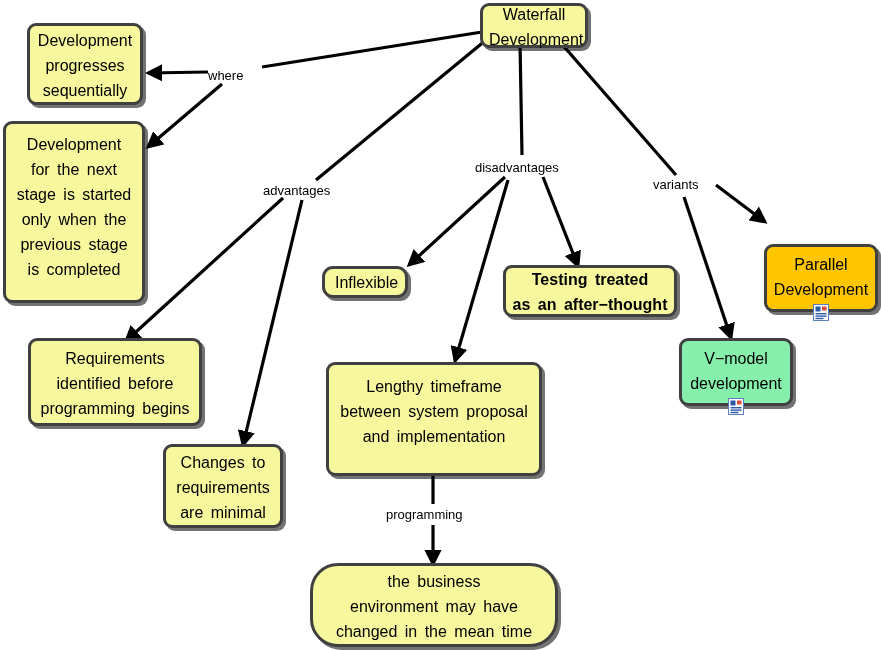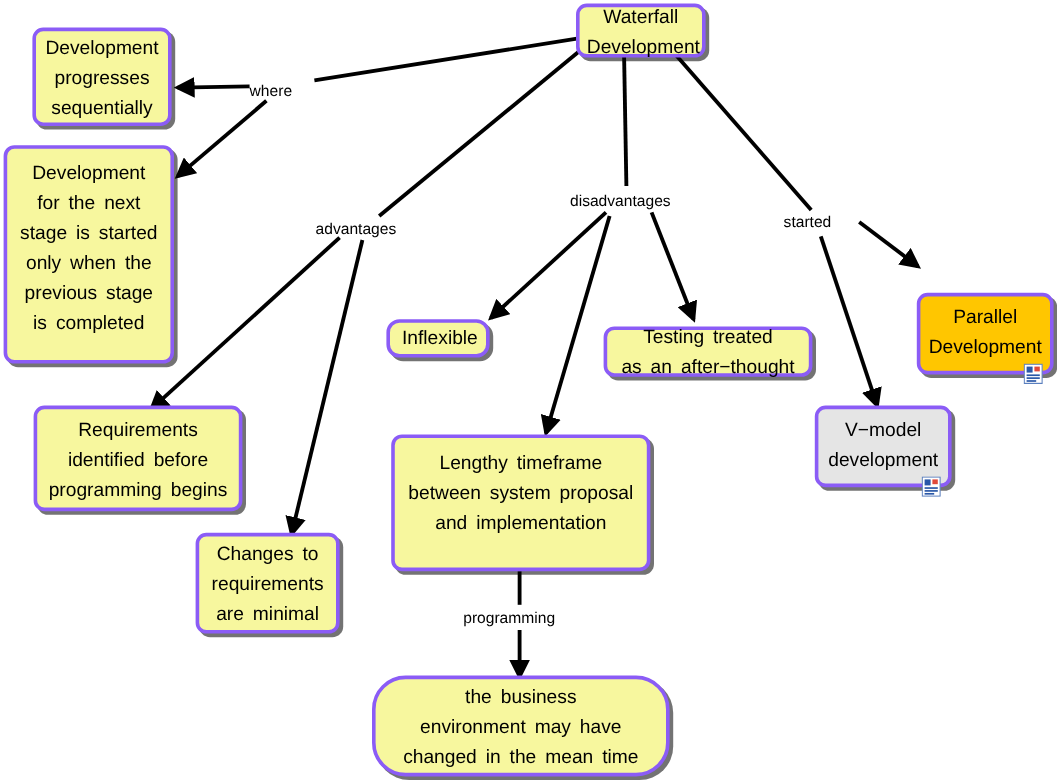--- a/index.html
+++ b/index.html
@@ -23,43 +23,43 @@
   #edges {
     position: absolute;
     left: 0; top: 0;
     width: 881px;
     height: 650px;
     pointer-events: none;
   }
   .node {
     position: absolute;
     box-sizing: border-box;
-    border: 3px solid #8b5cf6;
+    border: 3px solid #404040;
     border-radius: 9px;
     background: #f7f79e;
     color: #000000;
     display: flex;
     flex-direction: column;
-    align-items: flex-end;
+    align-items: center;
     justify-content: flex-start;
     text-align: center;
     font-family: "Liberation Sans", sans-serif;
     font-size: 16px;
     line-height: 25px;
     padding: 6px 6px 4px 6px;
     box-shadow: 3px 3px 0 rgba(0,0,0,0.55);
     word-spacing: 3px;
   }
   .node .txt {
     width: 100%;
     white-space: pre-line;
   }
   .node.center-v { justify-content: center; }
   .node.orange { background: #ffc600; }
-  .node.green  { background: #e5e5e5; }
+  .node.green  { background: #86efac; }
   .node.small-pad { padding: 3px 10px; border-radius: 11px; }
 
   .res-icon {
     margin-top: 1px;
     width: 16px;
     height: 17px;
     position: relative;
     display: block;
   }
   .edge-label {
@@ -142,21 +142,21 @@
   <div class="node center-v small-pad" style="left:322px; top:266px; width:86px; height:32px;">
     <div class="txt">Inflexible</div>
   </div>
 
   <div class="node center-v" style="left:163px; top:444px; width:120px; height:84px;">
     <div class="txt">Changes  to
 requirements
 are  minimal</div>
   </div>
 
-  <div class="node center-v" style="left:503px; top:272px; width:174px; height:42px;">
+  <div class="node center-v" style="left:503px; top:265px; width:174px; height:52px;font-weight:bold;">
     <div class="txt">Testing  treated
 as  an  after−thought</div>
   </div>
 
   <div class="node" style="left:326px; top:362px; width:216px; height:114px; padding-top:9px;">
     <div class="txt">Lengthy  timeframe
 between  system  proposal
 and  implementation</div>
   </div>
 
@@ -195,17 +195,17 @@
       </svg>
     </span>
   </div>
 
   <div class="edge-label" style="left:208px; top:67px;">where</div>
 
   <div class="edge-label" style="left:263px; top:182px;">advantages</div>
 
   <div class="edge-label" style="left:475px; top:159px;">disadvantages</div>
 
-  <div class="edge-label" style="left:653px; top:176px;">started</div>
+  <div class="edge-label" style="left:653px; top:176px;">variants</div>
 
   <div class="edge-label" style="left:386px; top:506px;">programming</div>
 
 </div>
 
 </body></html>

